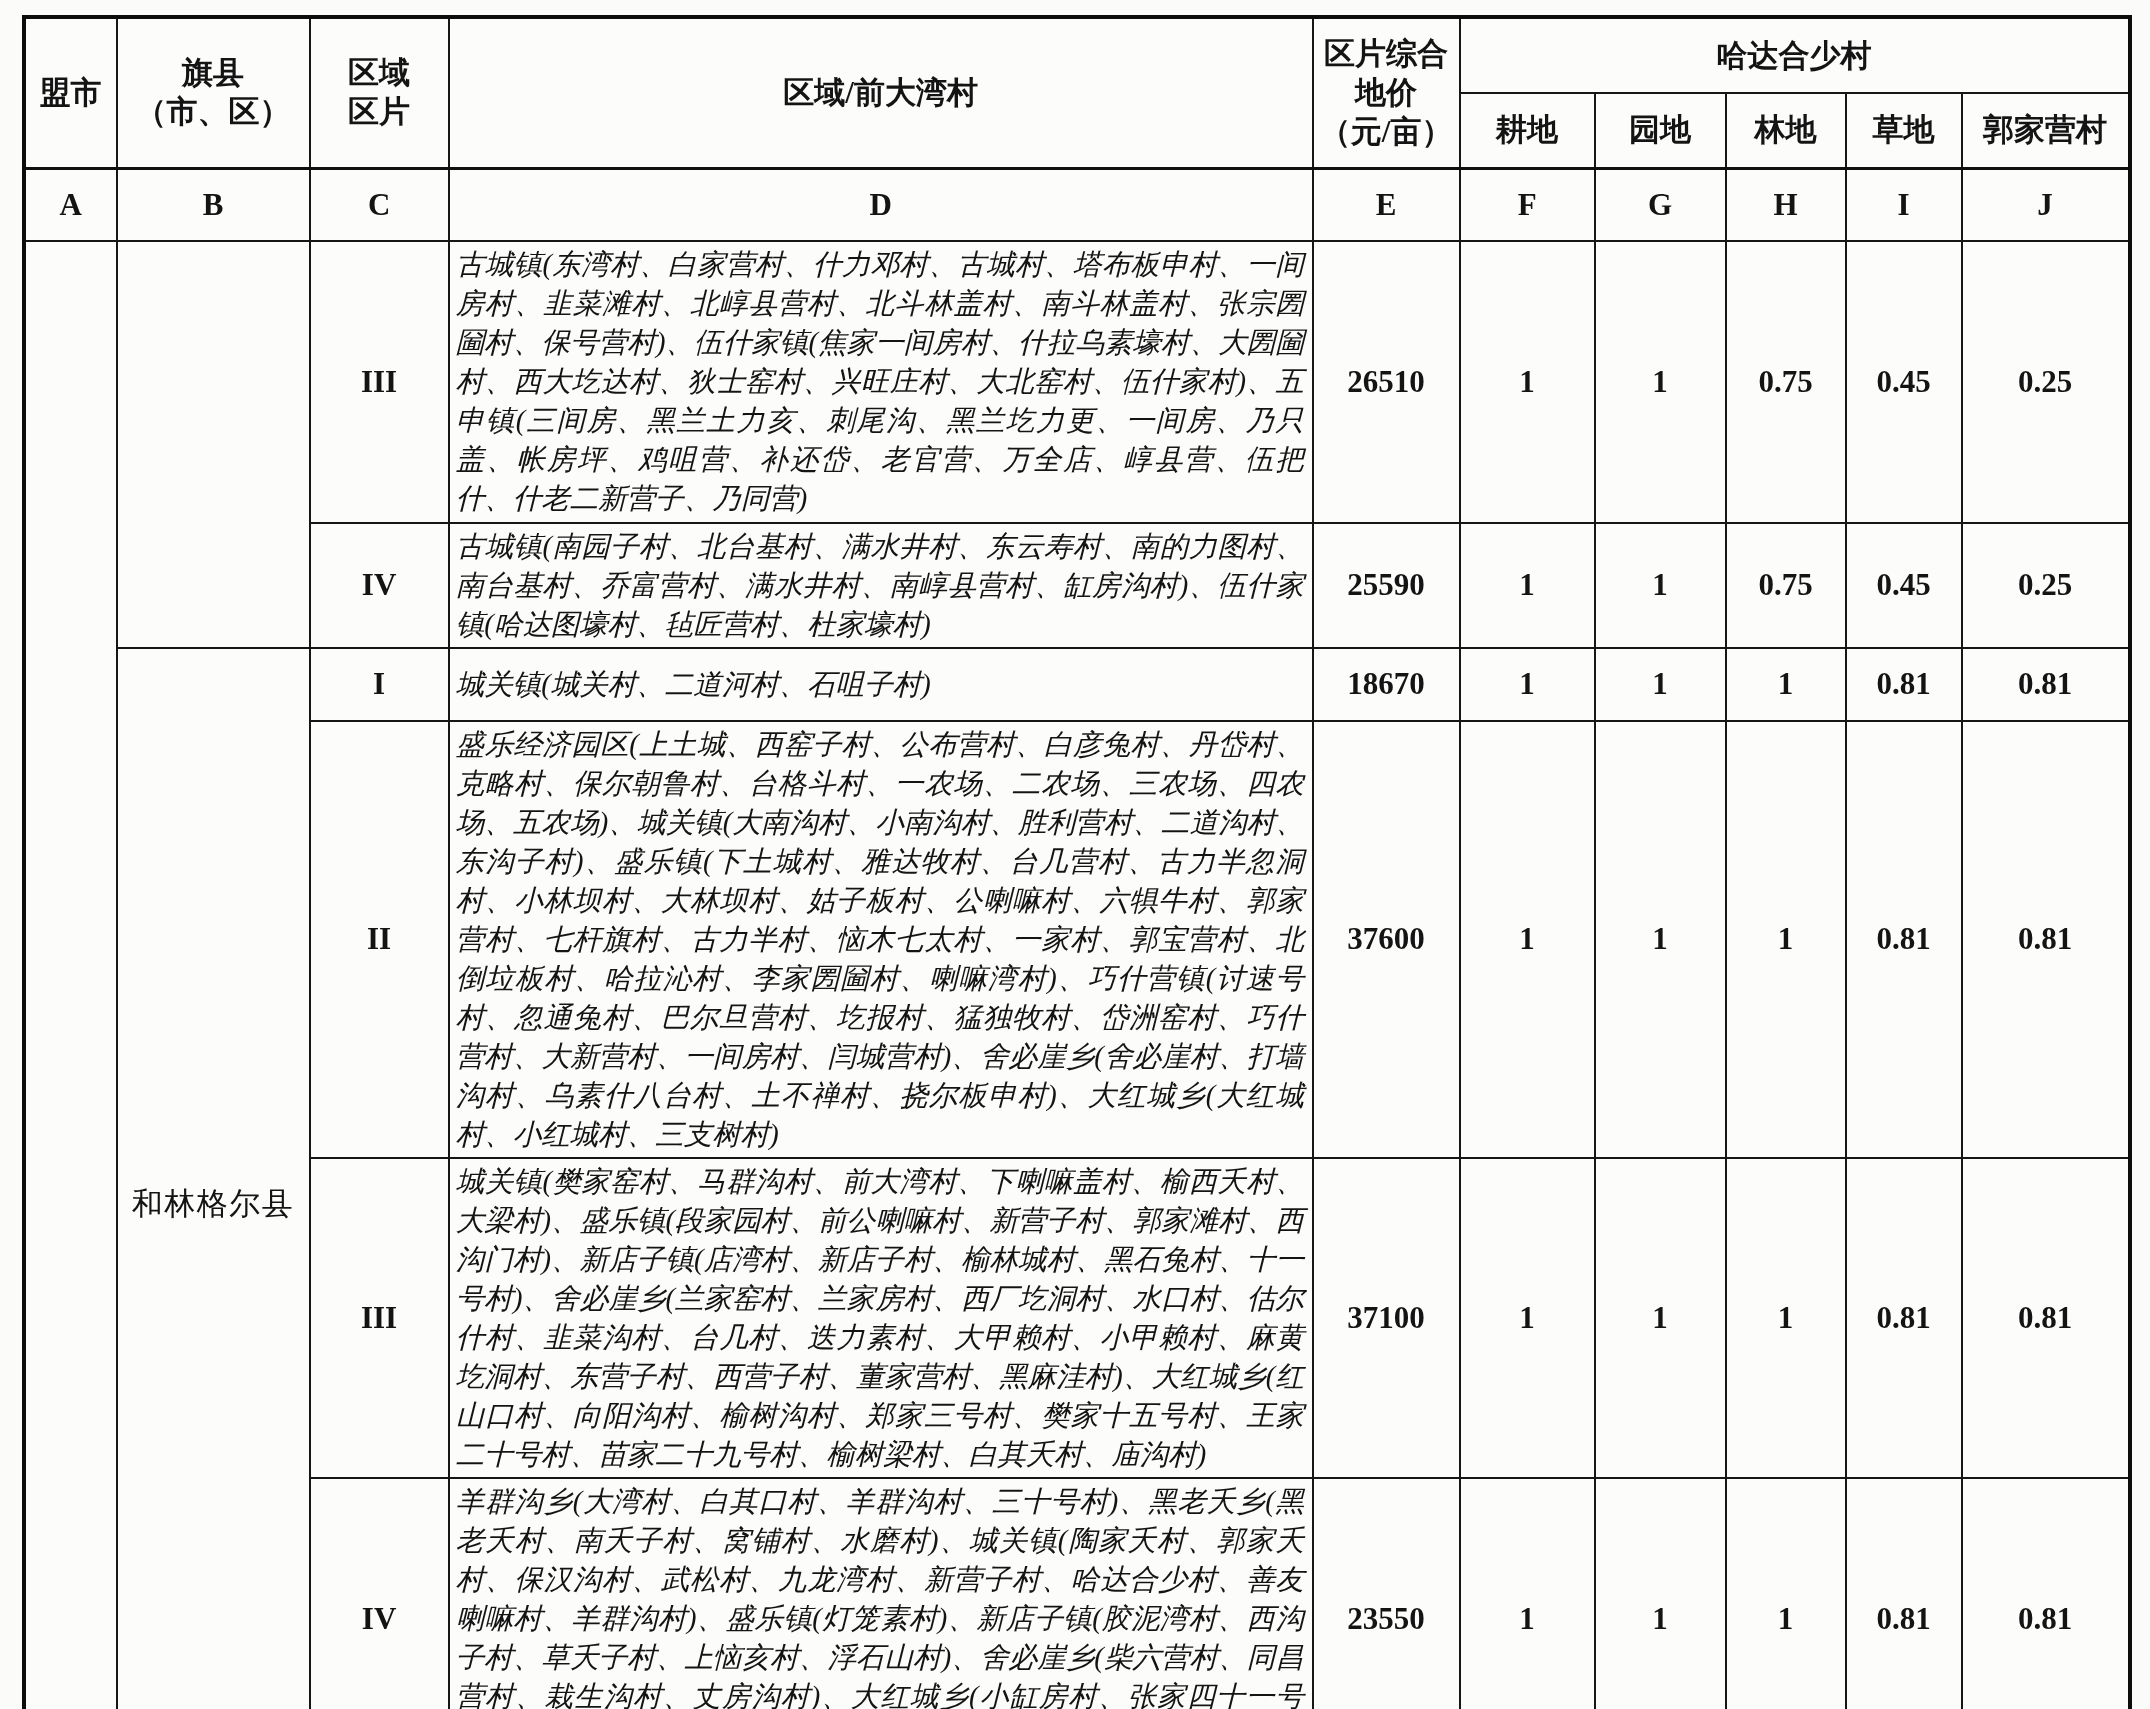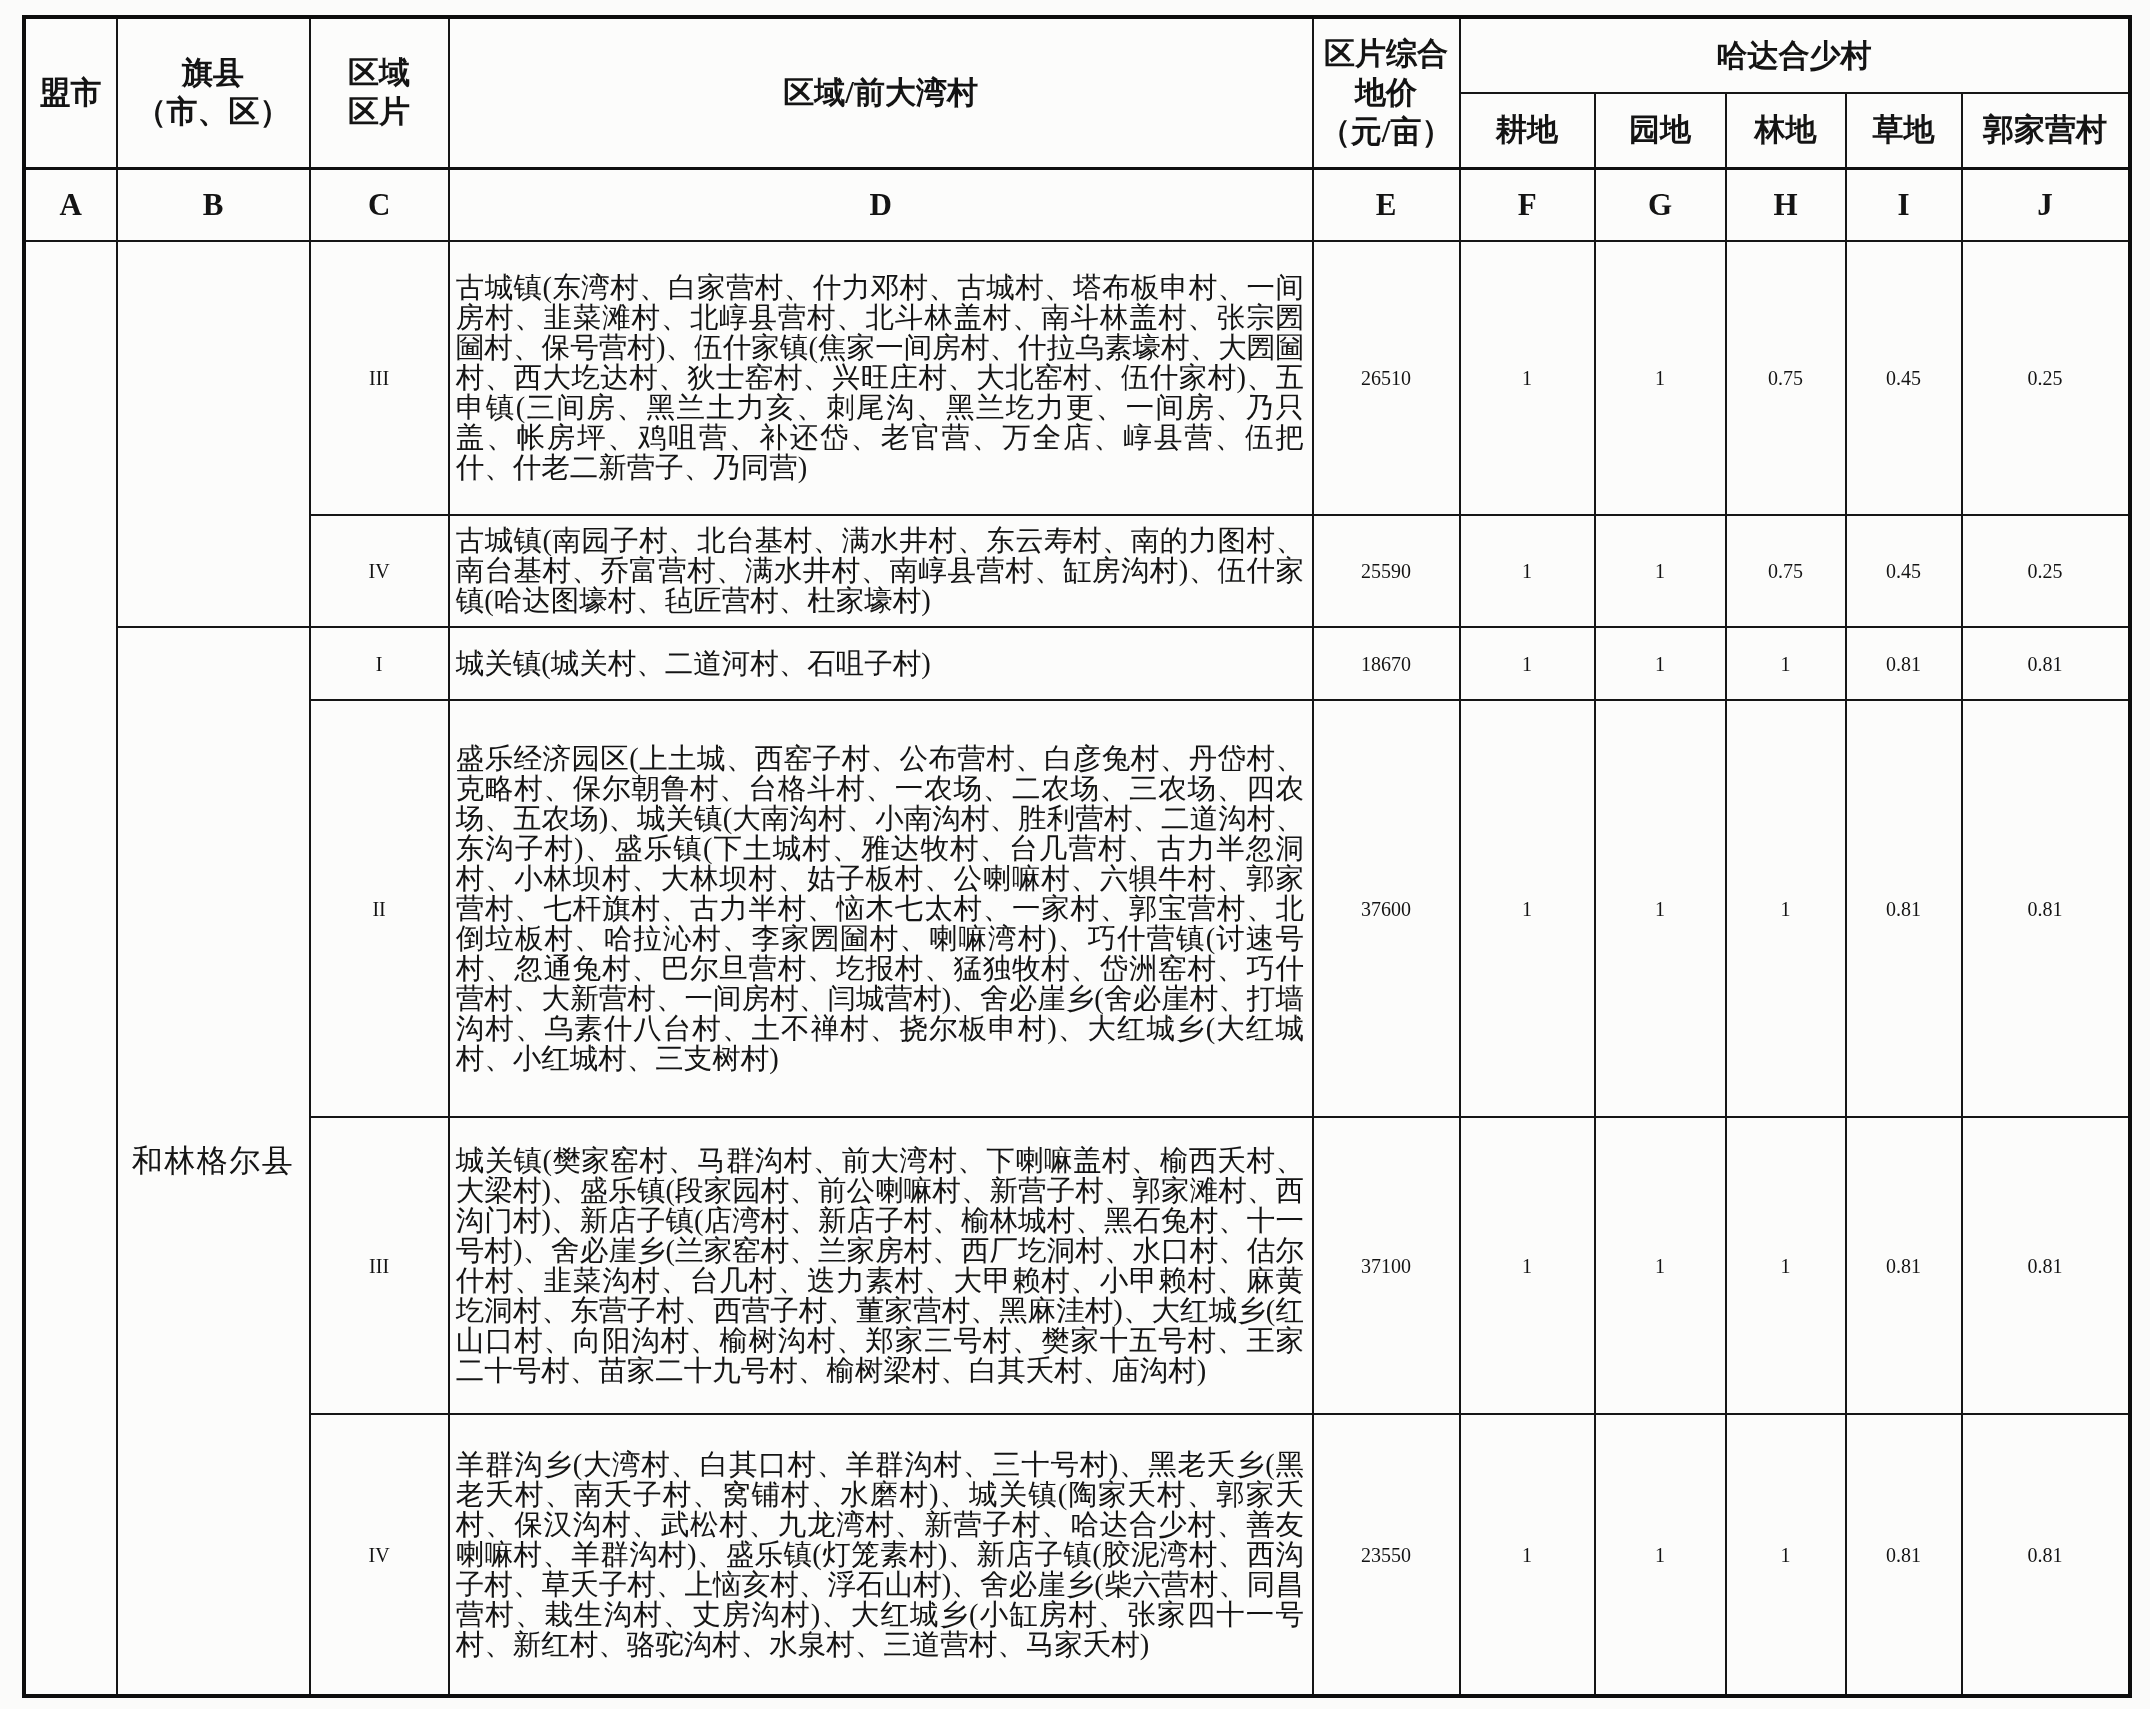--- a/index.html
+++ b/index.html
@@ -40,30 +40,32 @@
   }
   thead { border-bottom: 3.9px solid #101010; }
   tr.letters td {
     font-weight: bold;
     font-size: 31px;
     text-align: center;
     height: 73px;
   }
   td.c {
     text-align: center;
-    font-size: 20px;
+    font-size: 31px;
     line-height: 1.1;
+    font-weight: bold;
   }
   td.desc {
     font-size: 28.5px;
-    line-height: 30px;
+    line-height: 39px;
     text-align: justify;
     text-align-last: left;
     padding: 3.1px 7.7px 3.1px 6.2px;
     vertical-align: middle;
+    font-style: italic;
   }
   td.county {
     text-align: center;
     font-size: 31px;
     letter-spacing: 1.5px;
   }
 </style>
 </head>
 <body>
 

